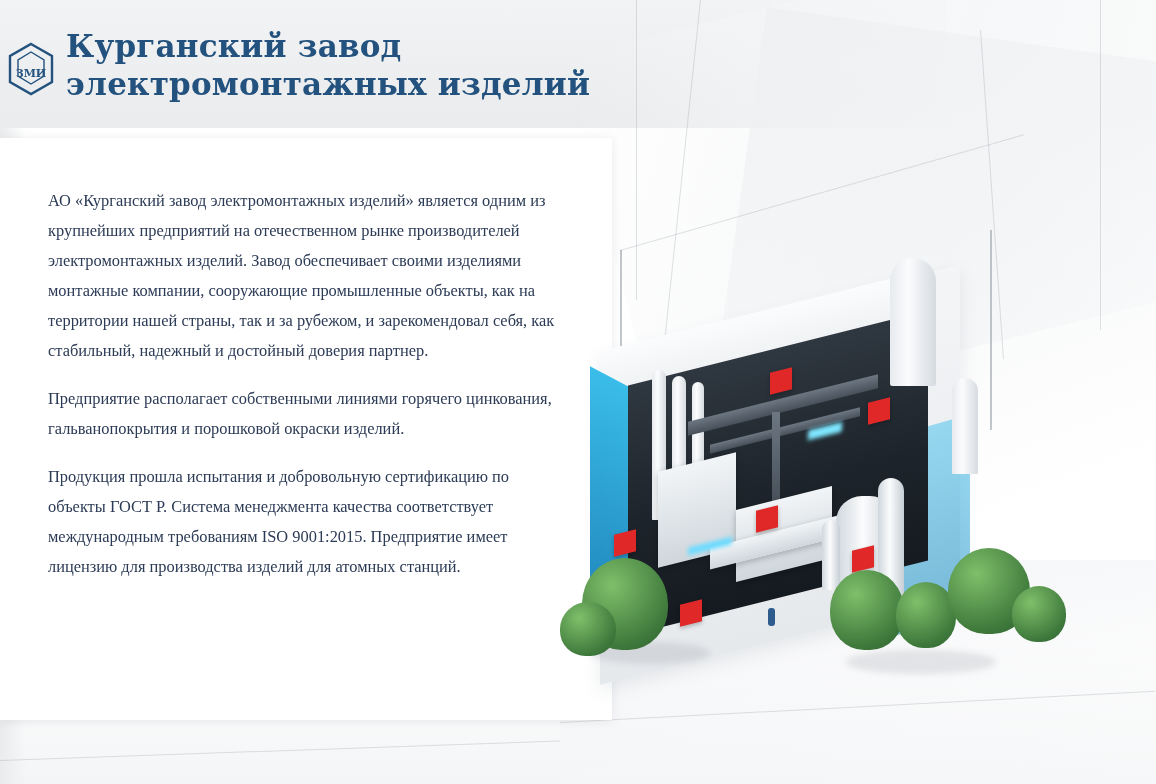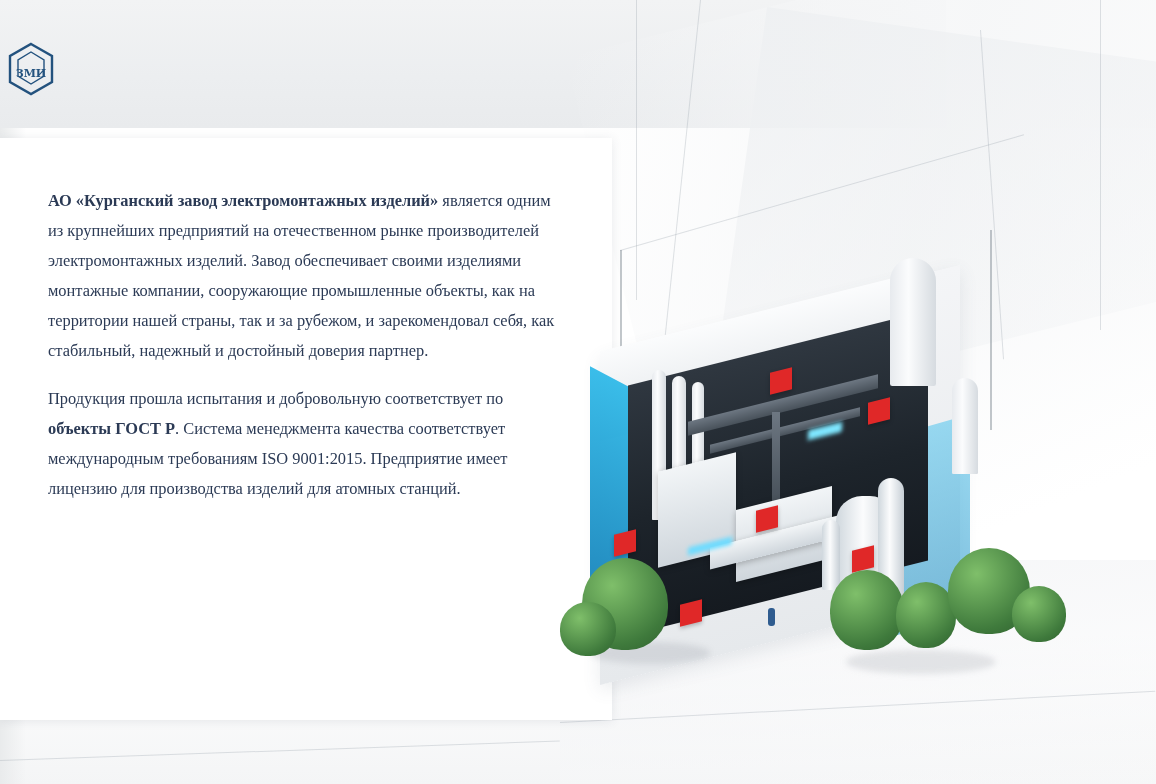--- a/index.html
+++ b/index.html
@@ -97,21 +97,21 @@
   .panel-body {
     position: absolute;
     left: 48px; top: 48px;
     width: 520px;
     color: #2b3a55;
     font-family: "Liberation Serif", serif;
     font-size: 16.4px;
     line-height: 30px;
   }
   .para { margin: 0 0 18px 0; }
-  .b { font-weight: bold; }
+  .b { font-weight: normal; }
 
   
   .illo {
     position: absolute;
     left: 560px; top: 230px;
     width: 596px; height: 554px;
   }
 
   .hall-outer {
     position: absolute;
@@ -231,32 +231,37 @@
     <div class="line" style="left:0;top:760px;width:560px;height:1px;transform:rotate(-2deg);"></div>
     <div class="line" style="left:620px;top:250px;width:420px;height:1px;transform:rotate(-16deg);"></div>
   </div>
 
   <div class="header">
     <svg class="logo" viewBox="0 0 46 54">
       <polygon points="23,2 44,14 44,40 23,52 2,40 2,14" fill="none" stroke="#23527e" stroke-width="2.4"></polygon>
       <polygon points="23,10 36,18 36,34 23,42 10,34 10,18" fill="none" stroke="#23527e" stroke-width="1.4"></polygon>
       <text x="23" y="35" text-anchor="middle" font-family="DejaVu Serif, serif" font-size="11" font-weight="bold" fill="#23527e">ЗМИ</text>
     </svg>
+    <div class="title">Курганский завод
+электромонтажных изделий</div>
   </div>
 
   <div class="panel">
     <div class="panel-body">
 
       <p class="para">
         <span class="b">АО «Курганский завод электромонтажных изделий»</span><span> является одним из крупнейших предприятий на отечественном рынке производителей электромонтажных изделий. Завод обеспечивает своими изделиями монтажные компании, сооружающие промышленные объекты, как на территории нашей страны, так и за рубежом, и зарекомендовал себя, как стабильный, надежный и достойный доверия партнер.</span>
       </p>
 
-
       <p class="para">
-        <span>Продукция прошла испытания и добровольную соответствует по </span><span class="b">объекты ГОСТ Р</span><span>. Система менеджмента качества соответствует международным требованиям ISO 9001:2015. Предприятие имеет лицензию для производства изделий для атомных станций.</span>
+        <span>Предприятие располагает </span><span class="b">собственными линиями горячего цинкования, гальванопокрытия и порошковой окраски изделий.</span>
+      </p>
+
+      <p class="para">
+        <span>Продукция прошла испытания и добровольную сертификацию по </span><span class="b">объекты ГОСТ Р</span><span>. Система менеджмента качества соответствует международным требованиям ISO 9001:2015. Предприятие имеет лицензию для производства изделий для атомных станций.</span>
       </p>
 
     </div>
   </div>
 
   <div class="illo">
 
     <div class="pole" style="left:60px;top:20px;height:180px;"></div>
     <div class="pole" style="left:430px;top:0px;height:200px;"></div>
 

